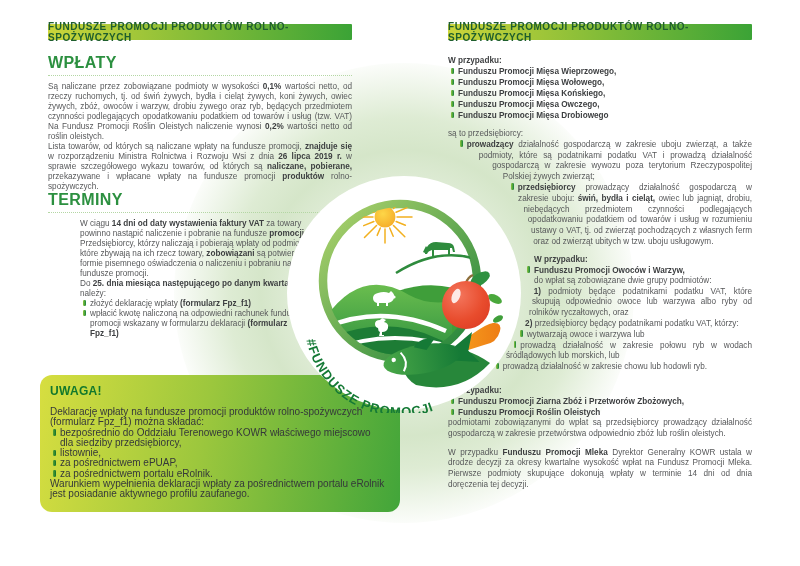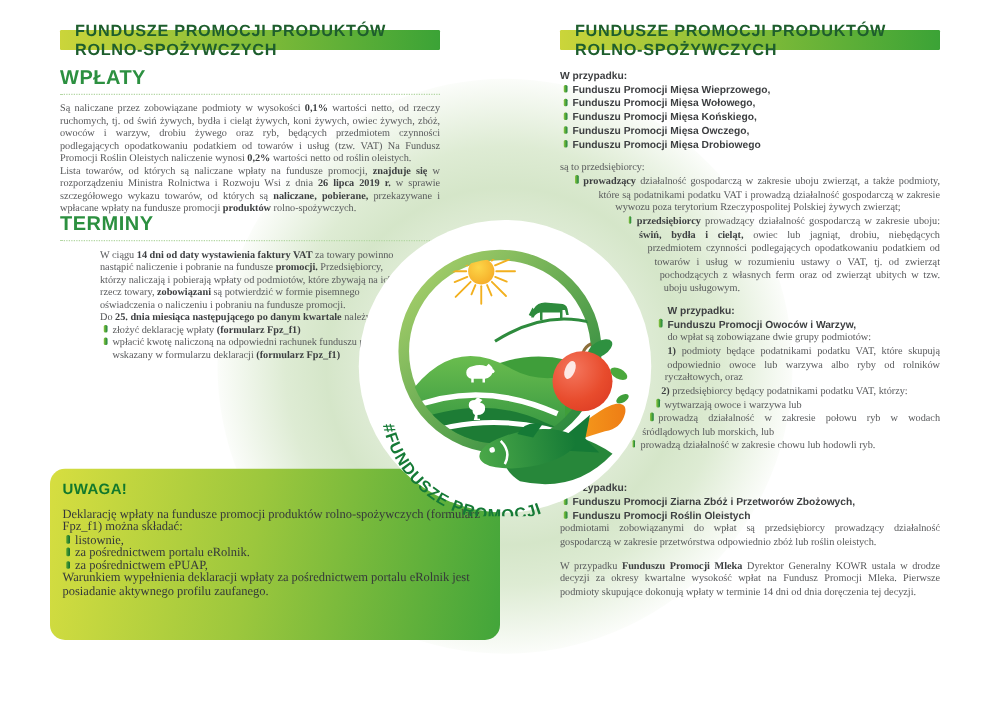--- a/index.html
+++ b/index.html
@@ -11,24 +11,24 @@
           rgba(150,192,120,0.00) 0%,
           rgba(150,192,120,0.40) 44%,
           rgba(158,198,128,0.34) 54%,
           rgba(170,206,140,0.00) 73%);
         z-index:1;}
   .col{position:absolute;top:24px;width:304px;z-index:3;}
   .col-left{left:48px;}
   .col-right{left:448px;}
   .bar{height:16px;border-radius:1px;background:linear-gradient(to right,#cbd53a,#3ba336);
        display:flex;align-items:center;justify-content:center;margin-bottom:15px;}
-  .bar span{font-size:13px;font-weight:bold;letter-spacing:0.55px;color:#1e5e2d;padding-left:12px;}
+  .bar span{font-size:10px;font-weight:bold;letter-spacing:0.55px;color:#1e5e2d;}
   h2.sec{margin:0 0 6px 0;font-size:16px;line-height:15px;letter-spacing:0.4px;
          color:#2c9040;padding-bottom:5px;border-bottom:1.5px dotted #b4d7a4;}
-  p,.tx{margin:0;font-size:8.2px;font-family:Liberation Serif, serif;}
+  p,.tx{margin:0;font-size:8.2px;}
   .lh10{line-height:10px;}
   .lh108{line-height:10.8px;}
   .just{text-align:justify;}
   b{font-weight:bold;color:#3d3f41;}
   .blt{display:inline-block;width:2.6px;height:6.5px;border-radius:1.2px;
        background:linear-gradient(90deg,#8fc83f,#15803a);margin-right:4px;}
   .hang{padding-left:10px;text-indent:-7px;}
   .hang .blt{margin-right:4.4px;}
   .fund{font-weight:bold;color:#3d3f41;line-height:11px;font-size:8.2px;}
   .lbl{font-weight:bold;color:#3d3f41;line-height:11px;font-size:8.2px;}
@@ -72,23 +72,24 @@
     <div class="tx lh10 hang"><span class="blt"></span><span><span>złożyć deklarację wpłaty </span><b>(formularz Fpz_f1)</b></span></div>
         <div class="tx lh10 hang"><span class="blt"></span><span><span>wpłacić kwotę naliczoną na odpowiedni rachunek funduszu promocji wskazany w formularzu deklaracji </span><b>(formularz Fpz_f1)</b></span></div>
       </div>
   </div>
 
   <div class="uwaga">
     <h3>UWAGA!</h3>
     <div class="tx"><span>Deklarację wpłaty na fundusze promocji produktów rolno-spożywczych  (formularz Fpz_f1) można składać:</span></div>
     <div>
 
+    <div class="tx hang"><span class="blt"></span><span><span>bezpośrednio do Oddziału Terenowego KOWR właściwego miejscowo dla siedziby przedsiębiorcy,</span></span></div>
         <div class="tx hang"><span class="blt"></span><span><span>listownie,</span></span></div>
+        <div class="tx hang"><span class="blt"></span><span><span>za pośrednictwem ePUAP,</span></span></div>
         <div class="tx hang"><span class="blt"></span><span><span>za pośrednictwem portalu eRolnik.</span></span></div>
-        <div class="tx hang"><span class="blt"></span><span><span>za pośrednictwem ePUAP,</span></span></div>
       </div>
     <div class="tx"><span>Warunkiem wypełnienia deklaracji wpłaty za pośrednictwem portalu eRolnik  jest posiadanie aktywnego profilu zaufanego.</span></div>
   </div>
 
   <div class="col col-right">
     <div class="bar">
       <span>FUNDUSZE PROMOCJI PRODUKTÓW ROLNO-SPOŻYWCZYCH</span>
     </div>
 
     <div class="sec12">

